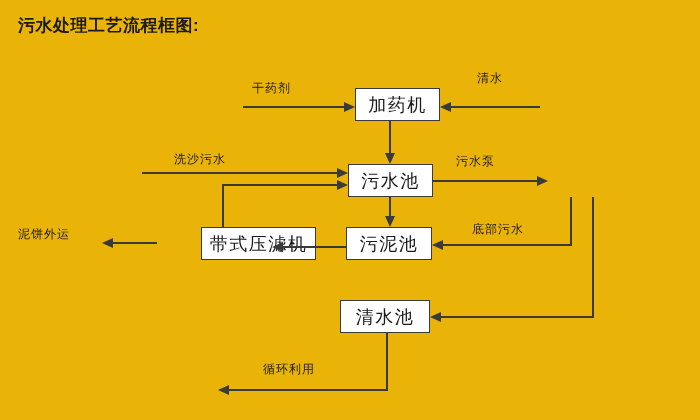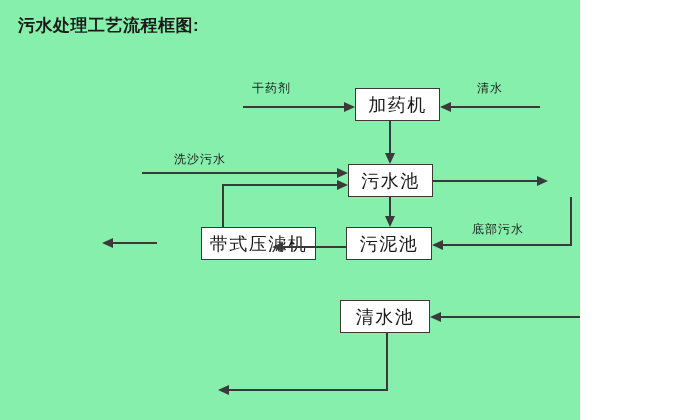--- a/index.html
+++ b/index.html
@@ -1,18 +1,18 @@
 <!DOCTYPE html>
 <html><head>
 <meta charset="utf-8">
 <style>
   * { margin:0; padding:0; box-sizing:border-box; }
   html,body { background:#ffffff; }
   .canvas {
-    position:relative; width:580px; height:420px; background:#86efac;
+    position:relative; width:700px; height:420px; background:#eab308;
     font-family:"Liberation Sans","DejaVu Sans",sans-serif;
     color:#1a1a1a; overflow:hidden;
   }
   .title {
     position:absolute; left:18px; top:14px;
     font-size:17px; font-weight:bold; letter-spacing:0.5px; white-space:nowrap;
   }
   .node {
     position:absolute; border:1.6px solid #3a3a3a; background:#ffffff;
     display:flex; align-items:center; justify-content:center;
@@ -38,53 +38,56 @@
   <div class="node" style="left:348px; top:164px; width:85px; height:33px;">污水池</div>
   <div class="node" style="left:355px; top:88px; width:85px; height:33px;">加药机</div>
   <div class="node" style="left:157px; top:227px; width:115px; height:33px;margin-left:44px;">带式压滤机</div>
   <div class="node" style="left:340px; top:300px; width:90px; height:33px;">清水池</div>
   <div class="node" style="left:346px; top:227px; width:86px; height:33px;">污泥池</div>
 
   <div class="lbl" style="left:252px; top:80px;">干药剂</div>
   <div class="hline" style="left:243px; top:106px; width:101px;"></div>
   <div class="arr r" style="left:344px; top:102px;"></div>
 
-  <div class="lbl" style="left:477px; top:80px;">清水</div>
+  <div class="lbl" style="left:477px; top:70px;">清水</div>
   <div class="hline" style="left:451px; top:106px; width:89px;"></div>
   <div class="arr l" style="left:440px; top:102px;"></div>
 
   <div class="vline" style="left:389px; top:121px; height:33px;"></div>
   <div class="arr d" style="left:385px; top:153px;"></div>
 
   <div class="lbl" style="left:174px; top:151px;">洗沙污水</div>
   <div class="hline" style="left:142px; top:172px; width:195px;"></div>
   <div class="arr r" style="left:337px; top:168px;"></div>
 
   <div class="vline" style="left:222px; top:184px; height:43px;"></div>
   <div class="hline" style="left:222px; top:184px; width:115px;"></div>
   <div class="arr r" style="left:337px; top:180px;"></div>
 
+  <div class="lbl" style="left:456px; top:153px;">污水泵</div>
   <div class="hline" style="left:433px; top:180px; width:104px;"></div>
   <div class="arr r" style="left:537px; top:176px;"></div>
 
   <div class="vline" style="left:389px; top:197px; height:20px;"></div>
   <div class="arr d" style="left:385px; top:216px;"></div>
 
   <div class="lbl" style="left:472px; top:221px;">底部污水</div>
   <div class="vline" style="left:570px; top:197px; height:49px;"></div>
   <div class="hline" style="left:443px; top:244px; width:128px;"></div>
   <div class="arr l" style="left:432px; top:240px;"></div>
 
   <div class="hline" style="left:283px; top:246px; width:63px;"></div>
   <div class="arr l" style="left:272px; top:242px;"></div>
 
+  <div class="lbl" style="left:18px; top:226px;">泥饼外运</div>
   <div class="hline" style="left:113px; top:242px; width:44px;"></div>
   <div class="arr l" style="left:102px; top:238px;"></div>
 
   <div class="vline" style="left:592px; top:197px; height:121px;"></div>
   <div class="hline" style="left:441px; top:316px; width:152px;"></div>
   <div class="arr l" style="left:430px; top:312px;"></div>
 
+  <div class="lbl" style="left:263px; top:361px;">循环利用</div>
   <div class="vline" style="left:386px; top:333px; height:58px;"></div>
   <div class="hline" style="left:229px; top:389px; width:159px;"></div>
   <div class="arr l" style="left:218px; top:385px;"></div>
 
 </div>
 
 </body></html>

